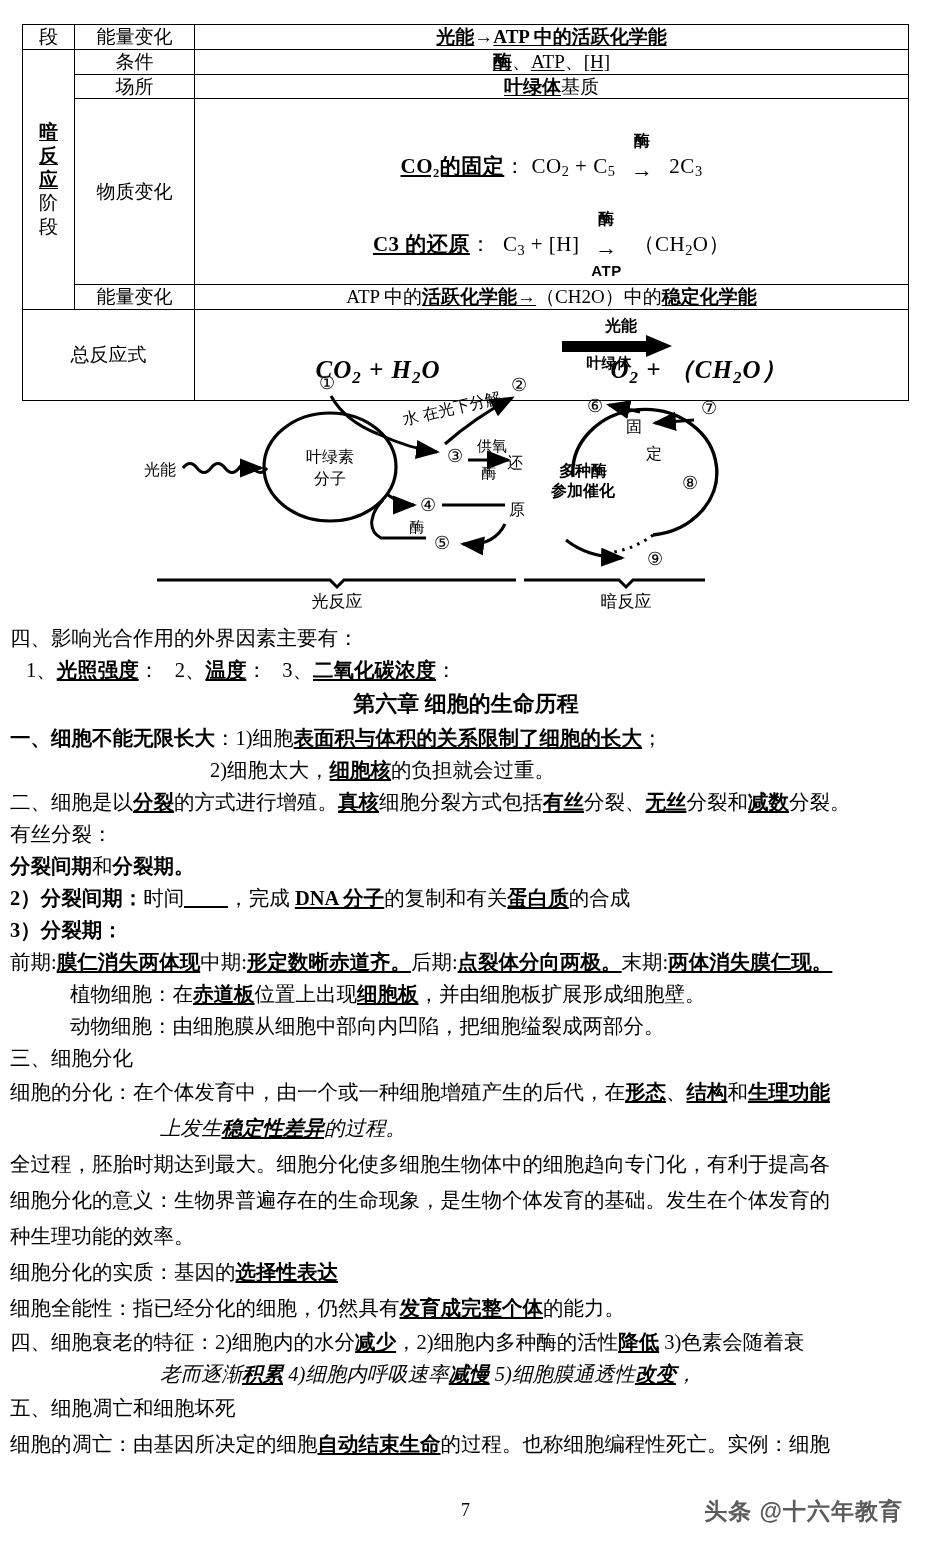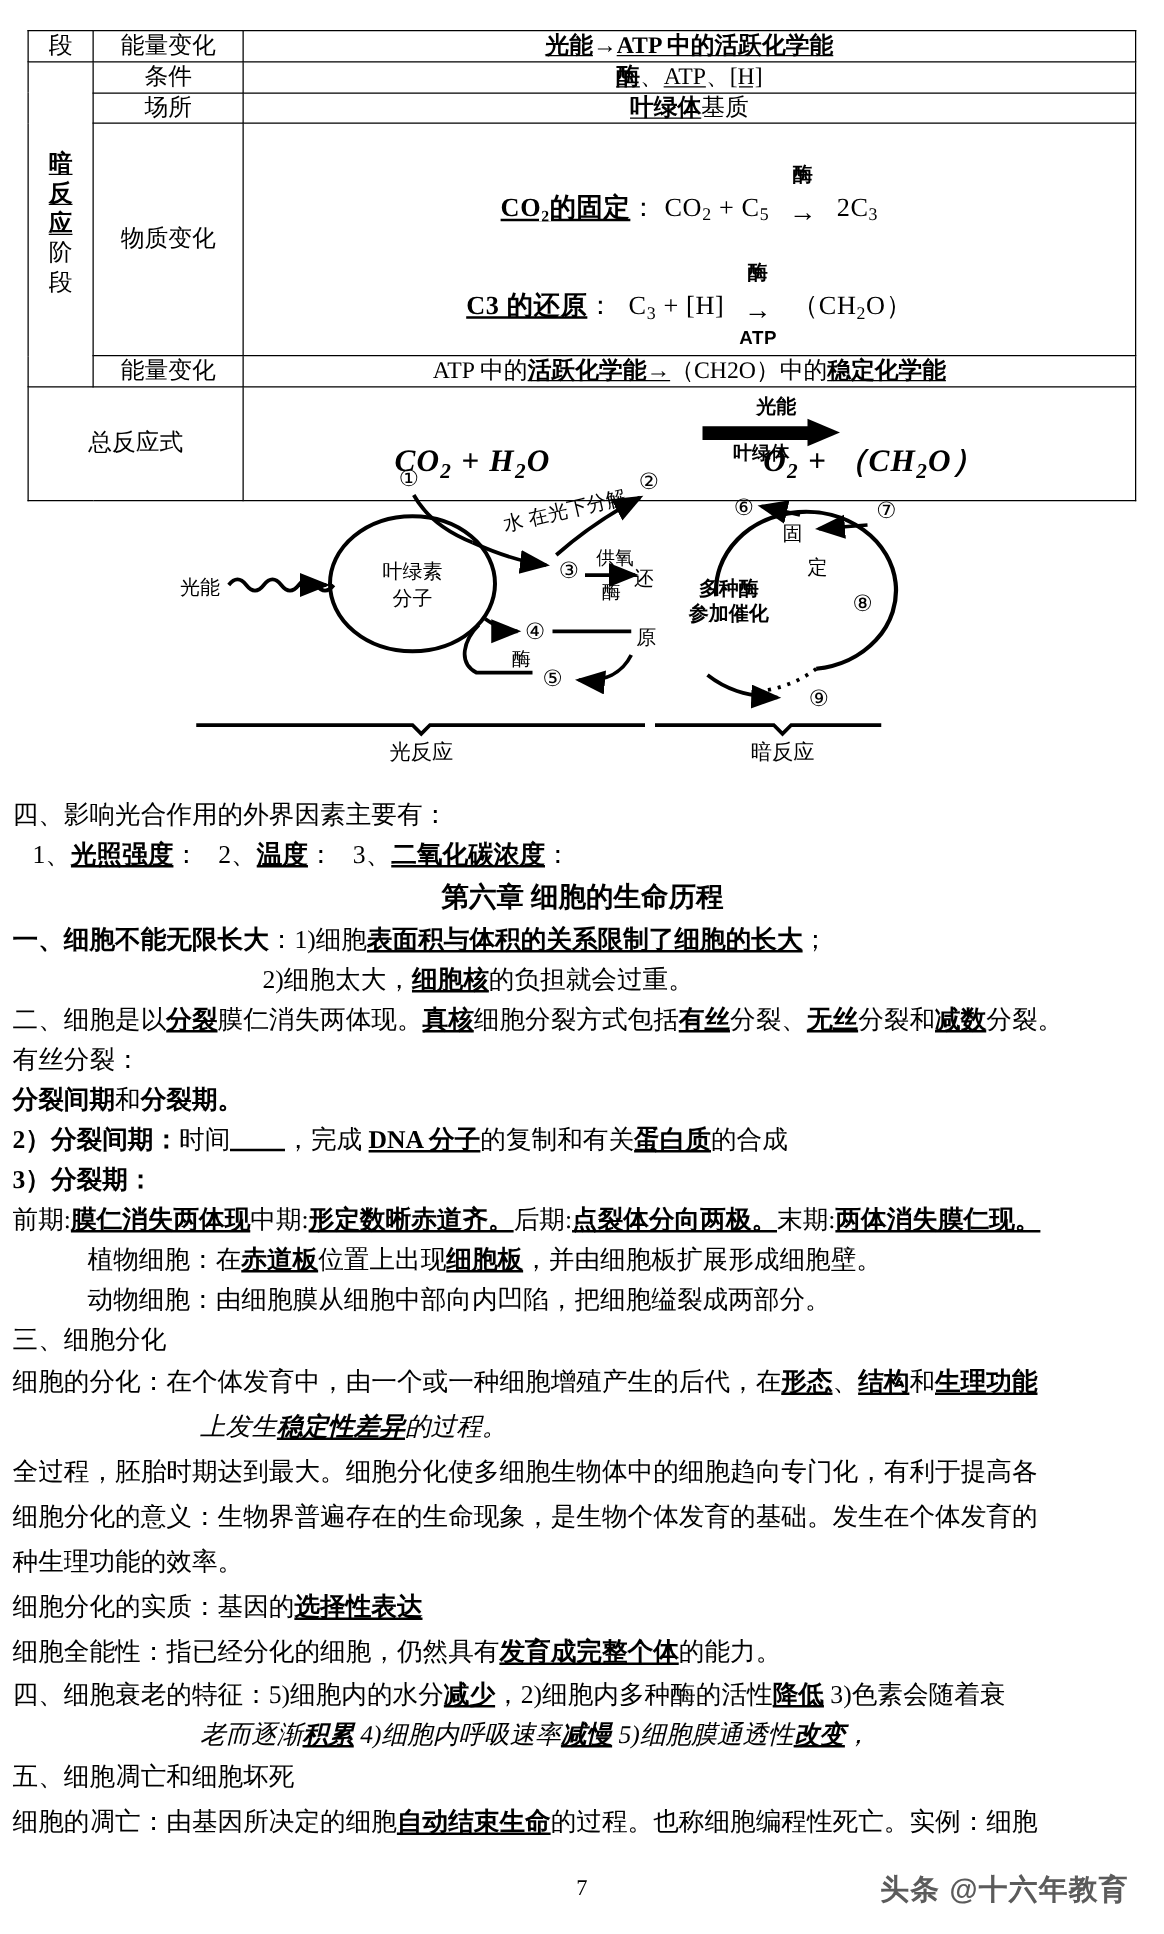--- a/index.html
+++ b/index.html
@@ -157,21 +157,21 @@
     left: 0;
     top: 372px;
     width: 931px;
     height: 245px;
   }
 
   
   .body-text {
     position: absolute;
     left: 10px;
-    top: 636px;
+    top: 622px;
     width: 912px;
     font-size: 20.5px;
     line-height: 1.0;
   }
   .ln {
     white-space: nowrap;
     margin: 0;
     padding: 0;
     height: 32px;
     line-height: 32px;
@@ -377,21 +377,21 @@
 
     <div class="ln">
       <span class="hd">一、细胞不能无限长大</span><span>：</span><span>1)细胞</span><span class="bu">表面积与体积的关系限制了细胞的长大</span><span>；</span>
     </div>
 
     <div class="ln indent4">
       <span>2)细胞太大，</span><span class="bu">细胞核</span><span>的负担就会过重。</span>
     </div>
 
     <div class="ln">
-      <span>二、细胞是以</span><span class="bu">分裂</span><span>膜仁消失两体现。</span><span class="bu">真核</span><span>细胞分裂方式包括</span><span class="bu">有丝</span><span>分裂、</span><span class="bu">无丝</span><span>分裂和</span><span class="bu">减数</span><span>分裂。</span>
+      <span>二、细胞是以</span><span class="bu">分裂</span><span>的方式进行增殖。</span><span class="bu">真核</span><span>细胞分裂方式包括</span><span class="bu">有丝</span><span>分裂、</span><span class="bu">无丝</span><span>分裂和</span><span class="bu">减数</span><span>分裂。</span>
     </div>
 
     <div class="ln">有丝分裂：</div>
 
 
     <div class="ln">
       <span class="hd">分裂间期</span><span>和</span><span class="hd">分裂期。</span>
     </div>
 
     <div class="ln">
@@ -428,21 +428,21 @@
 
     <div class="ln tall">
       <span>细胞分化的实质：基因的</span><span class="bu">选择性表达</span>
     </div>
 
     <div class="ln tall">
       <span>细胞全能性：指已经分化的细胞，仍然具有</span><span class="bu">发育成完整个体</span><span>的能力。</span>
     </div>
 
     <div class="ln">
-      <span>四、细胞衰老的特征：5)细胞内的水分</span><span class="bu">减少</span><span>，2)细胞内多种酶的活性</span><span class="bu">降低</span><span> 3)色素会随着衰</span>
+      <span>四、细胞衰老的特征：2)细胞内的水分</span><span class="bu">减少</span><span>，2)细胞内多种酶的活性</span><span class="bu">降低</span><span> 3)色素会随着衰</span>
     </div>
 
     <div class="ln indent3">
       <span>老而逐渐</span><span class="bu">积累</span><span> 4)细胞内呼吸速率</span><span class="bu">减慢</span><span> 5)细胞膜通透性</span><span class="bu">改变</span><span>，</span>
     </div>
 
     <div class="ln tall">五、细胞凋亡和细胞坏死</div>
 
     <div class="ln tall">
       <span>细胞的凋亡：由基因所决定的细胞</span><span class="bu">自动结束生命</span><span>的过程。也称细胞编程性死亡。实例：细胞</span>

